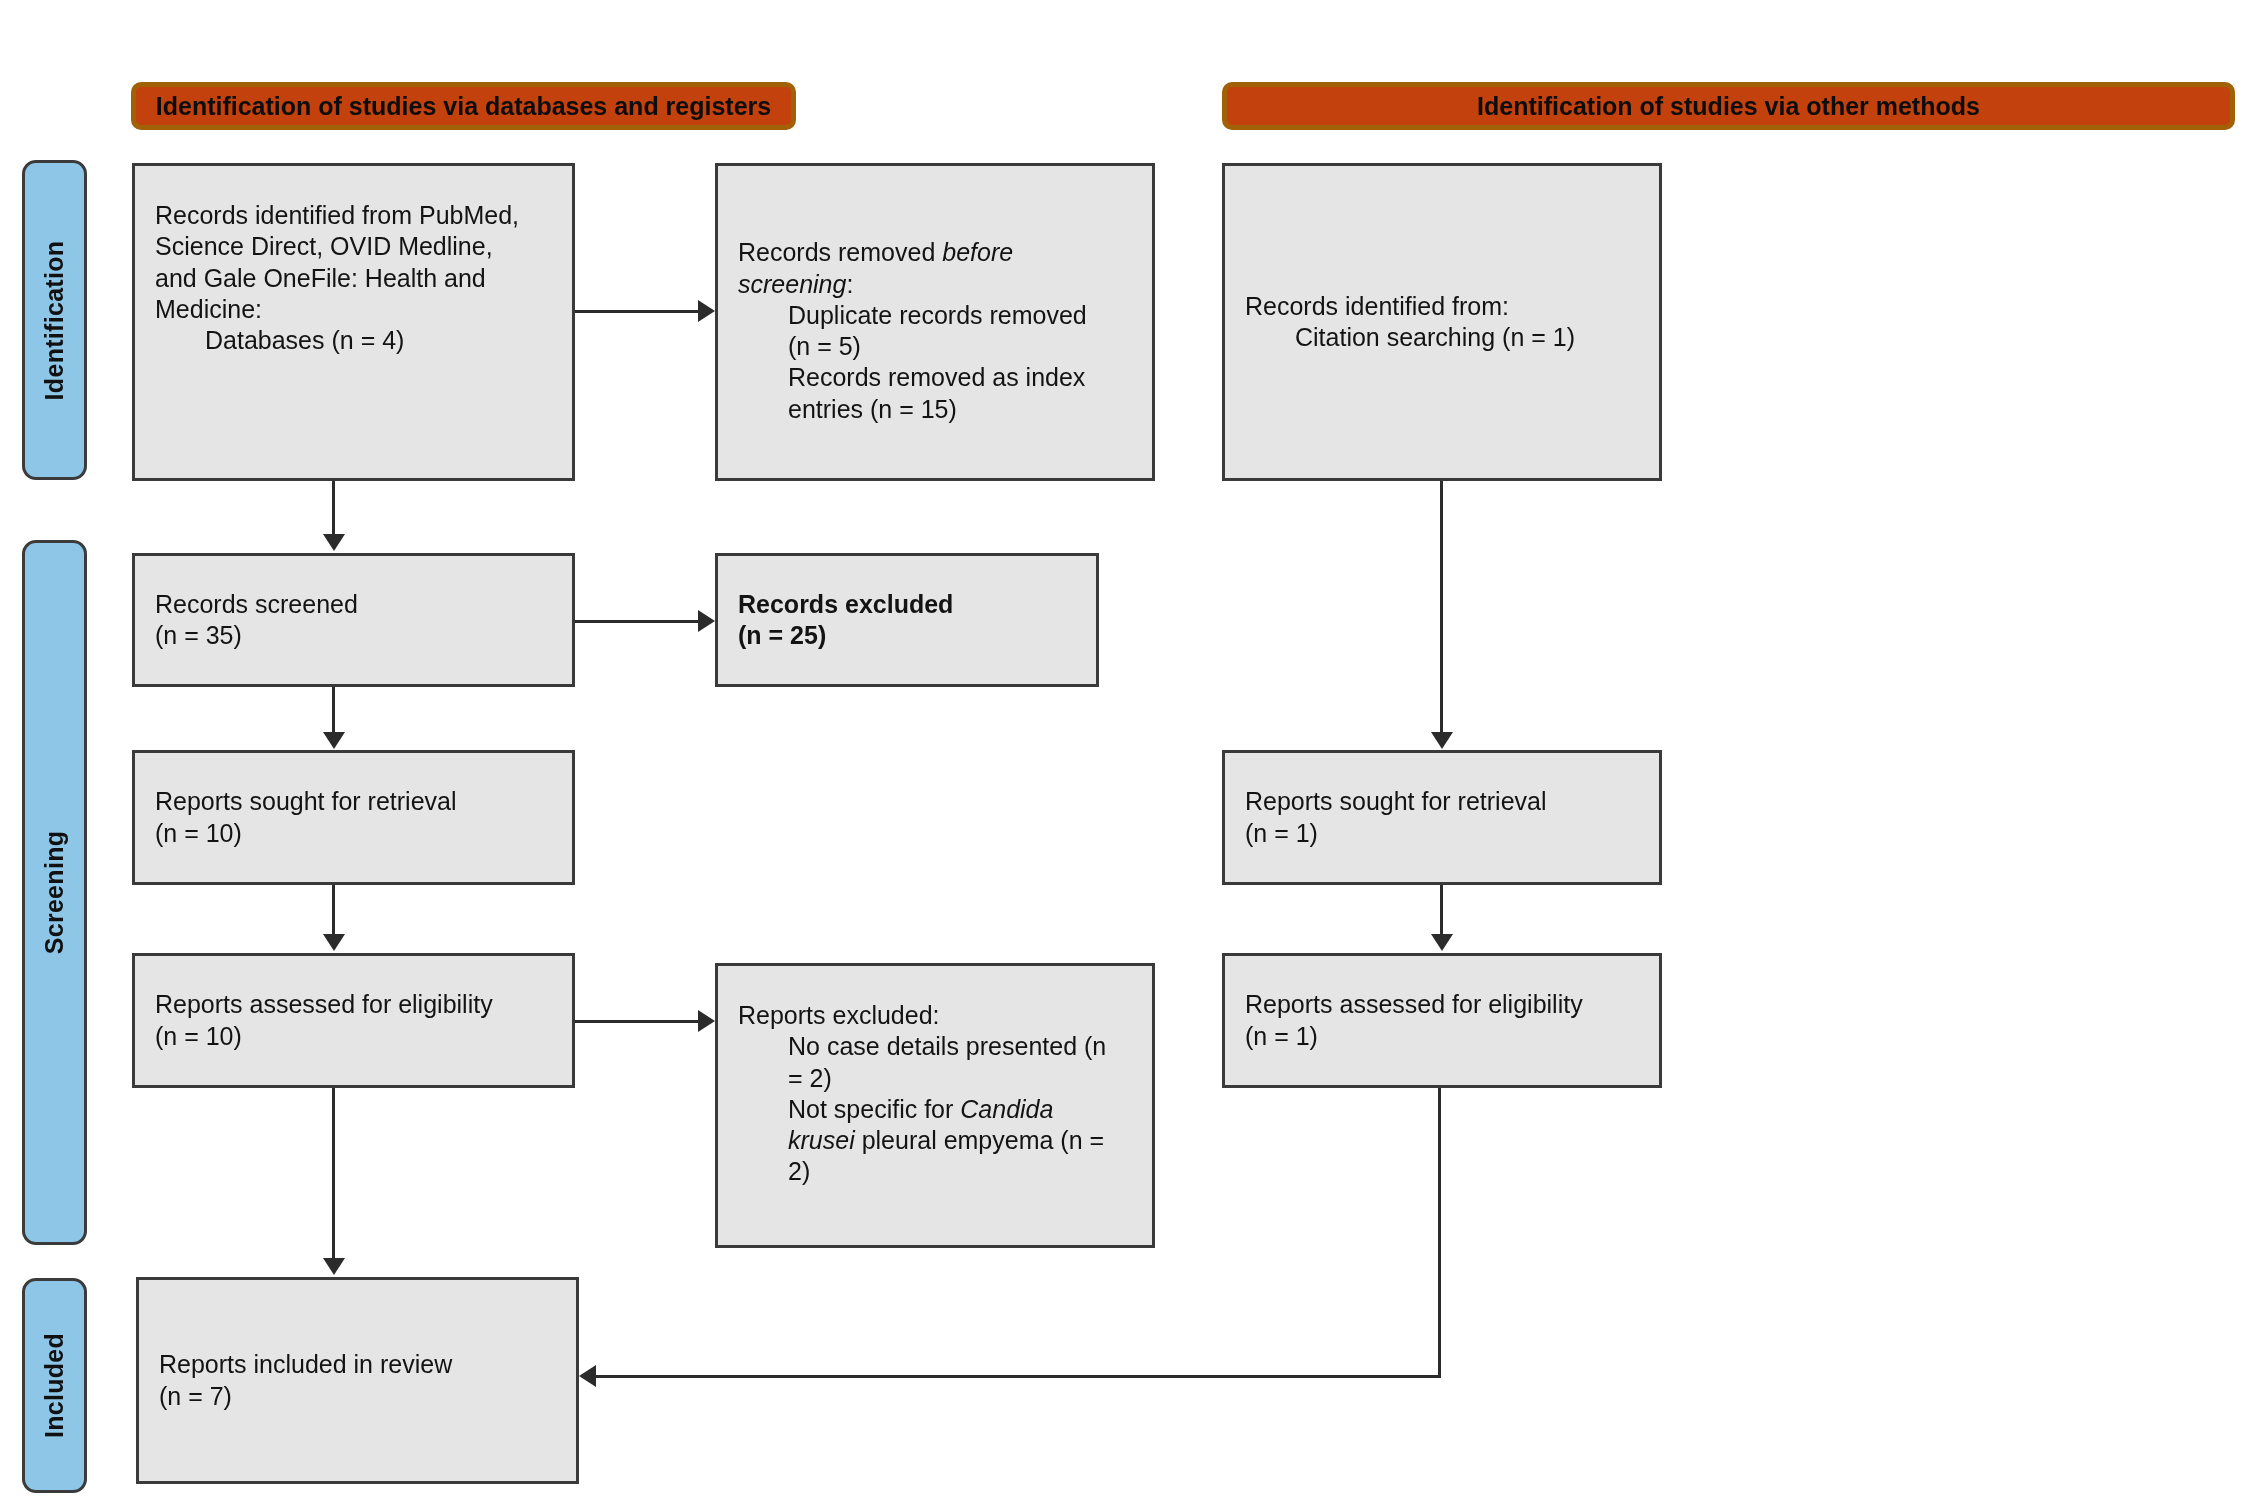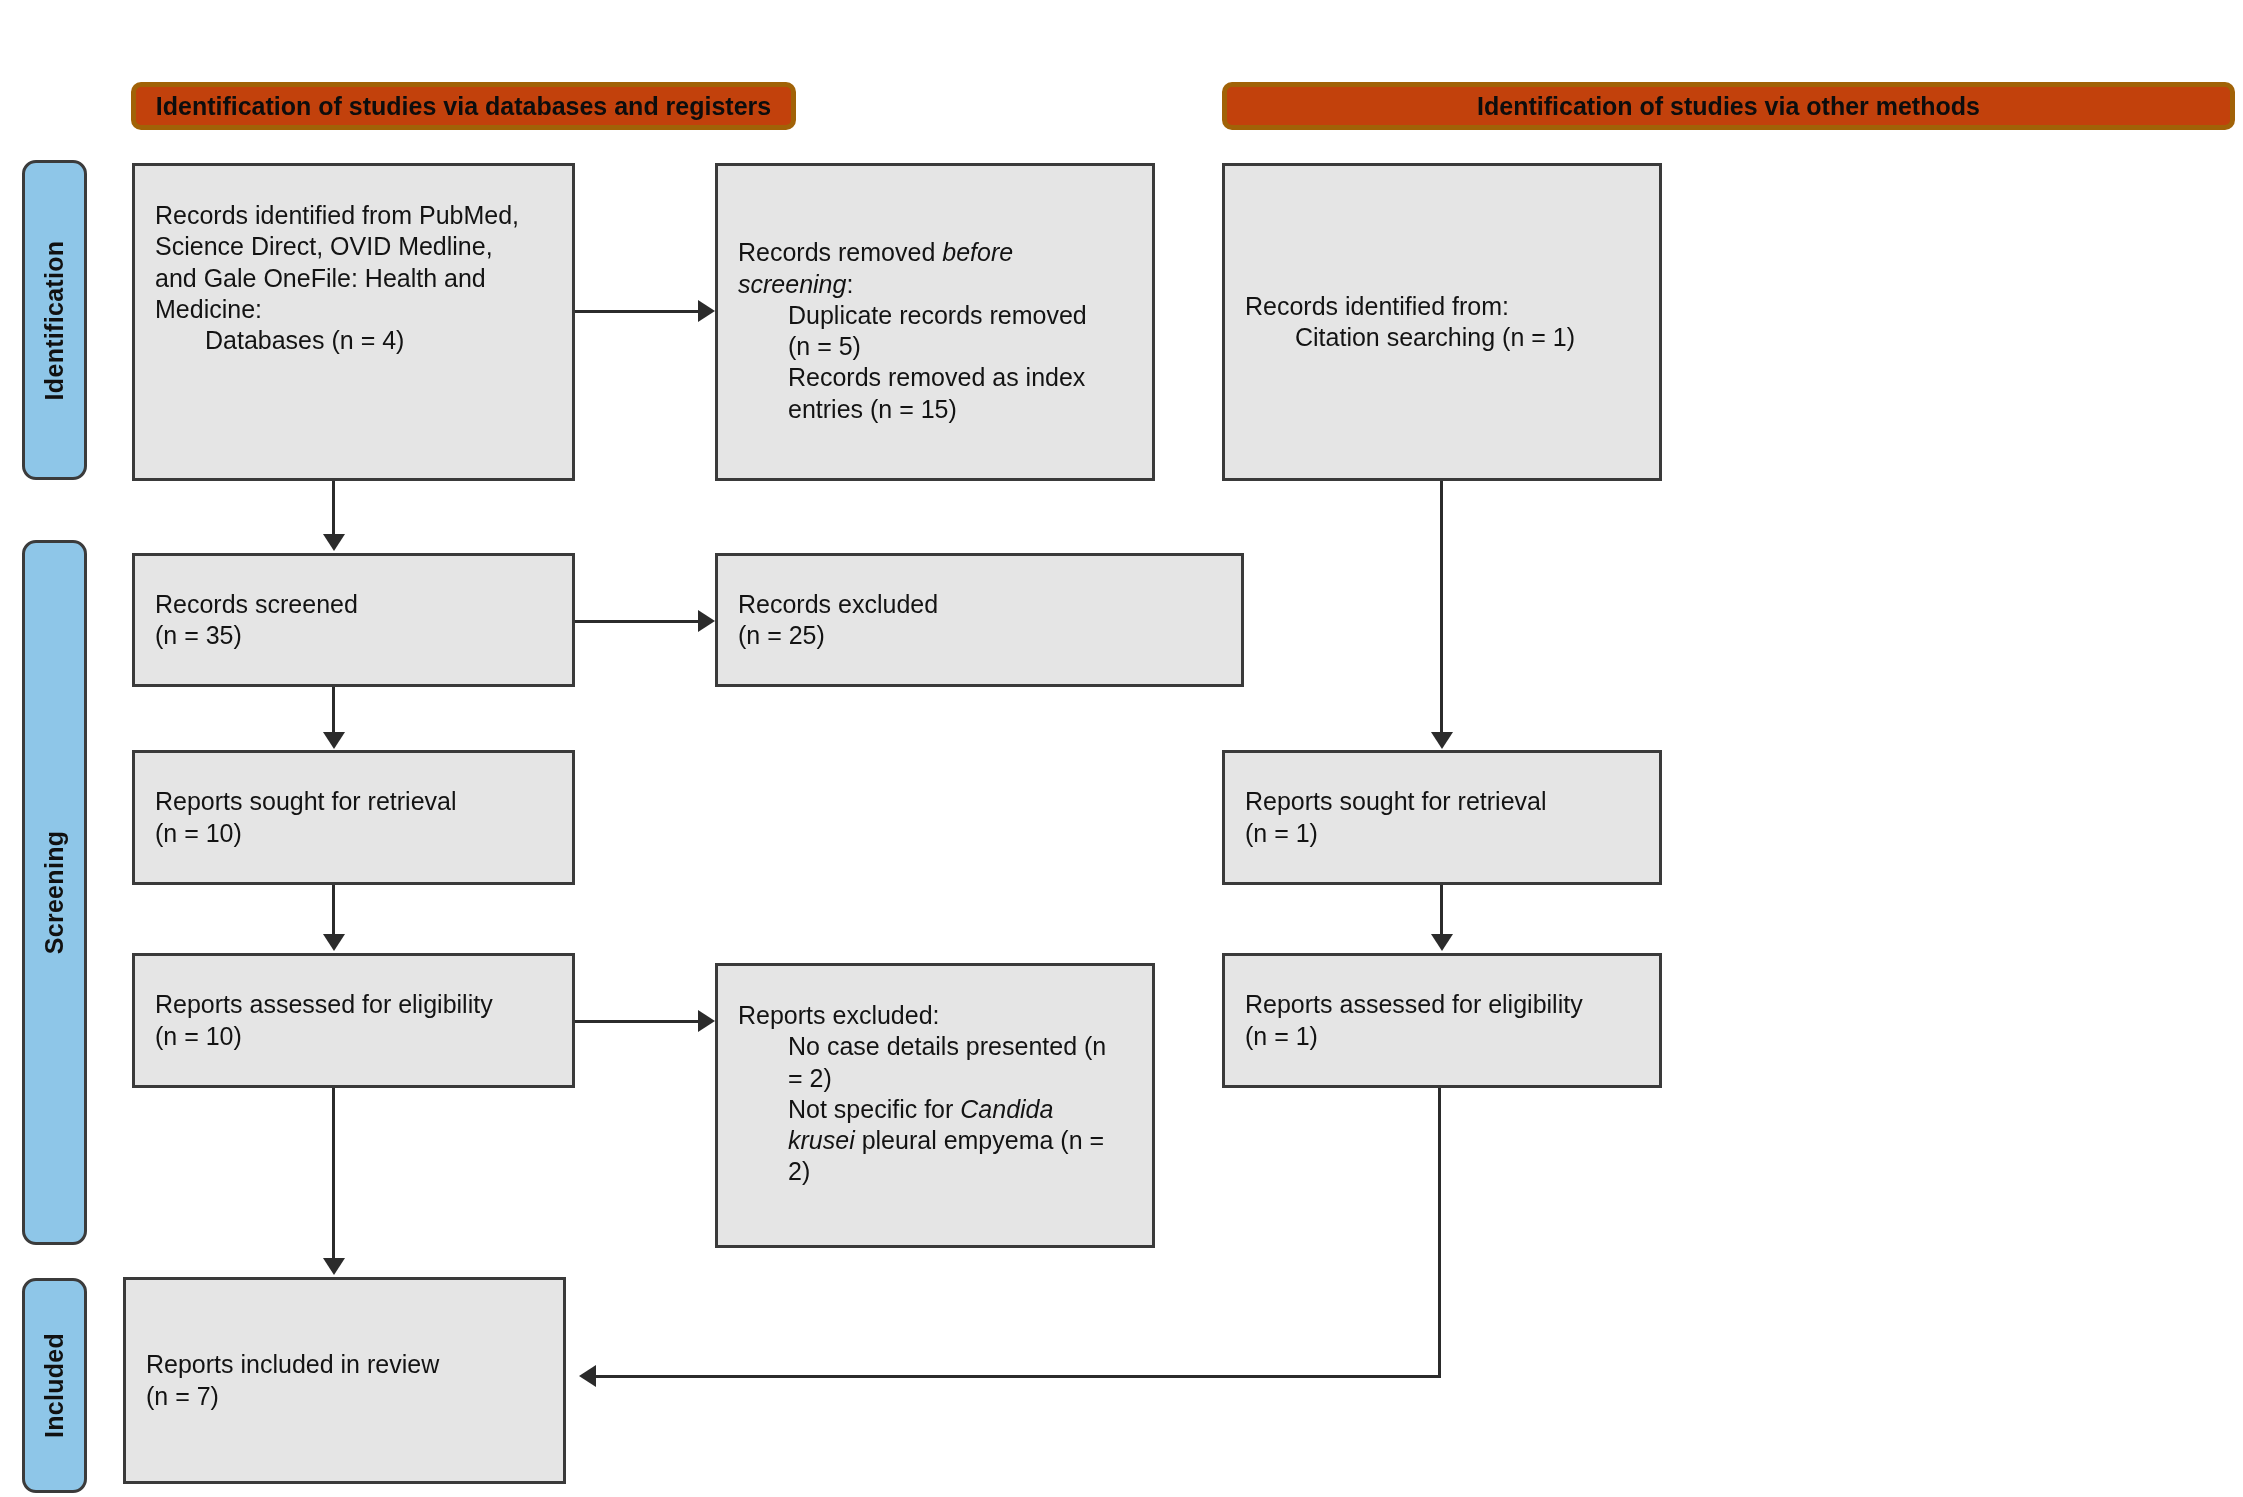--- a/index.html
+++ b/index.html
@@ -153,21 +153,21 @@
     <span class="ln indent">(n = 5)</span>
     <span class="ln indent">Records removed as index</span>
     <span class="ln indent">entries (n = 15)</span>
   </div>
 
   <div class="box" style="left:132px; top:553px; width:443px; height:134px;">
     <span class="ln">Records screened</span>
     <span class="ln">(n = 35)</span>
   </div>
 
-  <div class="box" style="left:715px; top:553px; width:529px; height:134px;">
+  <div class="box" style="left:715px; top:553px; width:384px; height:134px;font-weight:bold;">
     <span class="ln">Records excluded</span>
     <span class="ln">(n = 25)</span>
   </div>
 
   <div class="box" style="left:132px; top:750px; width:443px; height:135px;">
     <span class="ln">Reports sought for retrieval</span>
     <span class="ln">(n = 10)</span>
   </div>
 
   <div class="box" style="left:132px; top:953px; width:443px; height:135px;">
@@ -177,21 +177,21 @@
 
   <div class="box box-top" style="left:715px; top:963px; width:440px; height:285px;">
     <span class="ln">Reports excluded:</span>
     <span class="ln indent">No case details presented (n</span>
     <span class="ln indent">= 2)</span>
     <span class="ln indent"><span>Not specific for </span><i>Candida</i></span>
     <span class="ln indent"><i>krusei</i><span> pleural empyema (n =</span></span>
     <span class="ln indent">2)</span>
   </div>
 
-  <div class="box" style="left:123px; top:1277px; width:443px; height:207px;">
+  <div class="box" style="left:136px; top:1277px; width:443px; height:207px;">
     <span class="ln">Reports included in review</span>
     <span class="ln">(n = 7)</span>
   </div>
 
   <div class="box" style="left:1222px; top:163px; width:440px; height:318px;">
     <span class="ln">Records identified from:</span>
     <span class="ln indent">Citation searching (n = 1)</span>
   </div>
 
   <div class="box" style="left:1222px; top:750px; width:440px; height:135px;">

